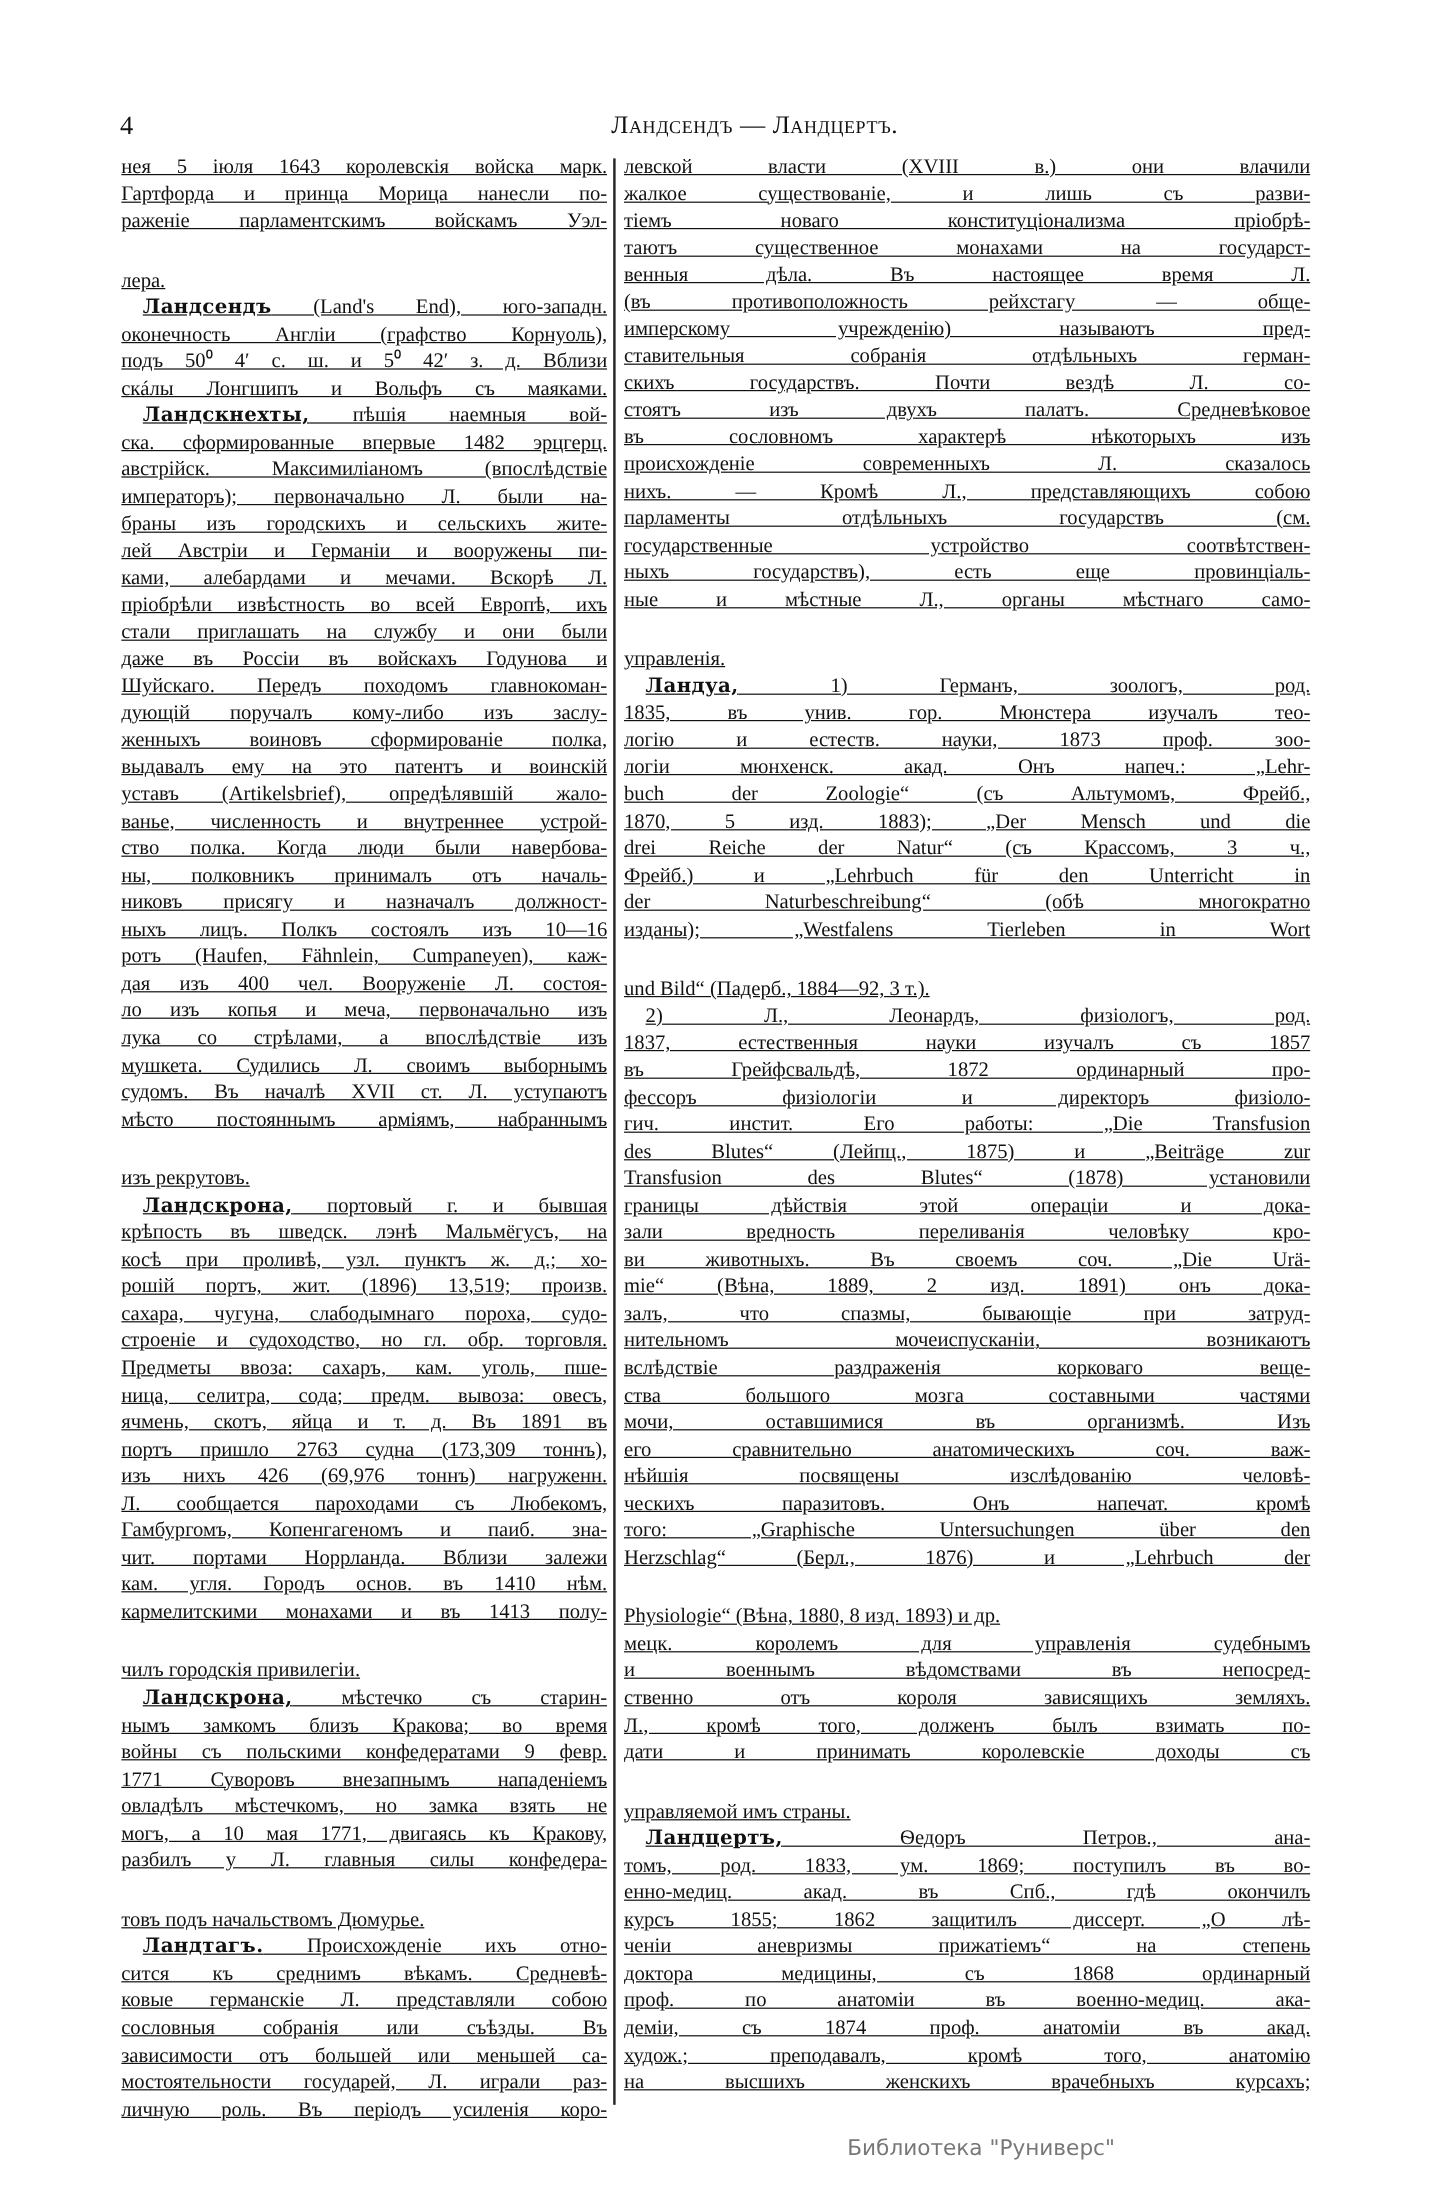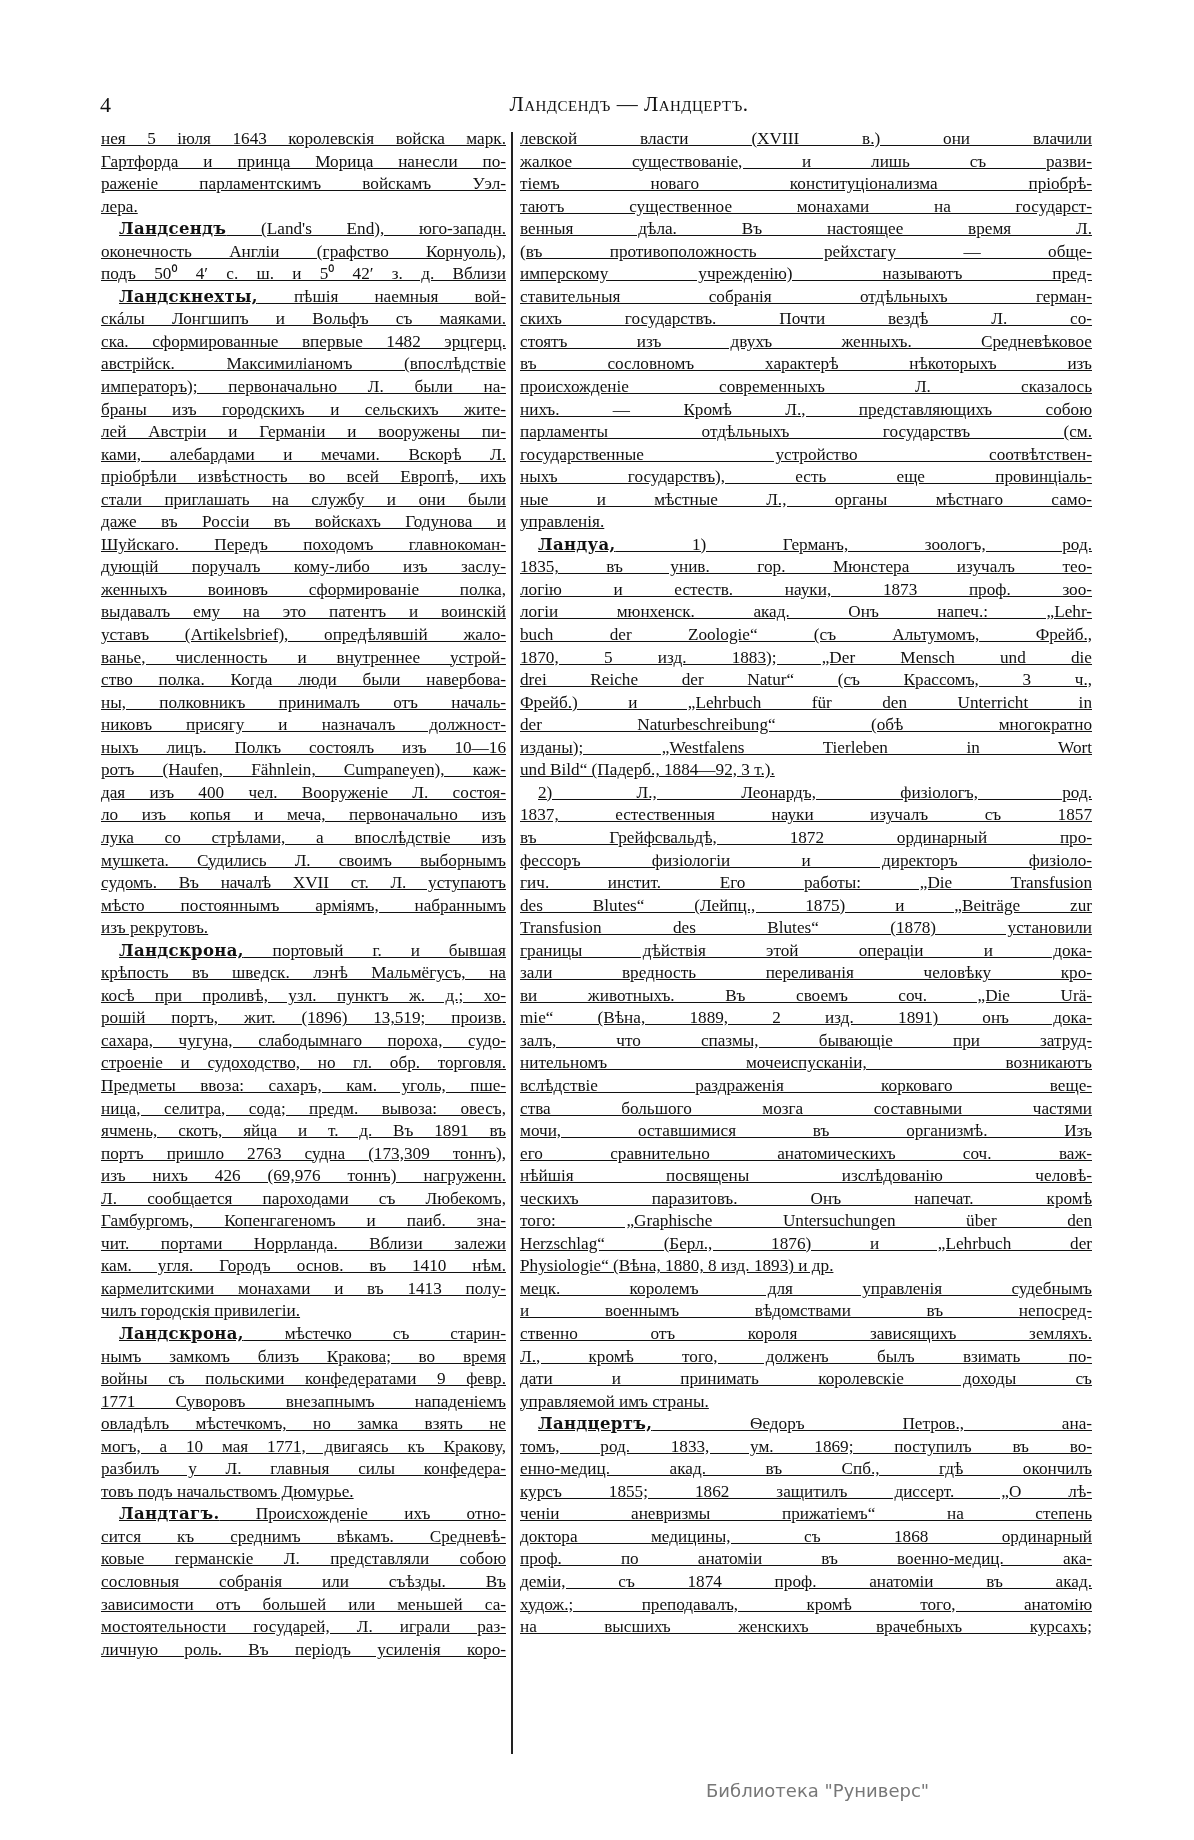--- a/index.html
+++ b/index.html
@@ -11,42 +11,42 @@
                     font-size: 21px; font-family: "Liberation Serif", serif; letter-spacing: 0.5px;
                     font-variant: small-caps; }
     .running-head .inner { position: relative; left: 32px; }
     .col { position: absolute; top: 128px; text-decoration: underline; }
     .col-left { left: 101px; width: 405px; }
     .col-right { left: 520px; width: 572px; }
     .col-rule { position: absolute; left: 511px; top: 132px; width: 1.5px; height: 1622px; background: #222; }
     .line { height: 22.55px; line-height: 22.55px; font-size: 17.2px; white-space: nowrap;
             text-align: justify; text-align-last: justify; overflow: hidden;
             font-family: "Liberation Serif", serif; }
-    .line.last { text-align-last: left; }
+    .line.last { text-align-last: left; margin-top: 27px; }
     .line.indent { padding-left: 18px; }
     .hw { font-weight: bold; font-family: "DejaVu Serif", serif; font-size: 16.5px; letter-spacing: 0.3px; }
     .watermark { position: absolute; left: 706px; top: 1780px; font-size: 18px; color: #777;
                  font-family: "DejaVu Sans", sans-serif; }
   </style>
 </head>
 <body>
 
 <div class="page-number">4</div>
 <div class="running-head"><span class="inner">Ландсендъ — Ландцертъ.</span></div>
 
 <div class="col col-left" id="col-left">
     <div class="line"><span>нея 5 іюля 1643 королевскія войска марк.</span></div>
     <div class="line"><span>Гартфорда и принца Морица нанесли по-</span></div>
     <div class="line"><span>раженіе парламентскимъ войскамъ Уэл-</span></div>
     <div class="line last"><span>лера.</span></div>
     <div class="line indent"><span class="hw">Ландсендъ</span><span> (Land's End), юго-западн.</span></div>
     <div class="line"><span>оконечность Англіи (графство Корнуоль),</span></div>
     <div class="line"><span>подъ 50⁰ 4′ с. ш. и 5⁰ 42′ з. д. Вблизи</span></div>
+    <div class="line"><span>скáлы Лонгшипъ и Вольфъ съ маяками.</span></div>
     <div class="line indent"><span class="hw">Ландскнехты,</span><span> пѣшія наемныя вой-</span></div>
-    <div class="line"><span>скáлы Лонгшипъ и Вольфъ съ маяками.</span></div>
     <div class="line"><span>ска. сформированные впервые 1482 эрцгерц.</span></div>
     <div class="line"><span>австрійск. Максимиліаномъ (впослѣдствіе</span></div>
     <div class="line"><span>императоръ); первоначально Л. были на-</span></div>
     <div class="line"><span>браны изъ городскихъ и сельскихъ жите-</span></div>
     <div class="line"><span>лей Австріи и Германіи и вооружены пи-</span></div>
     <div class="line"><span>ками, алебардами и мечами. Вскорѣ Л.</span></div>
     <div class="line"><span>пріобрѣли извѣстность во всей Европѣ, ихъ</span></div>
     <div class="line"><span>стали приглашать на службу и они были</span></div>
     <div class="line"><span>даже въ Россіи въ войскахъ Годунова и</span></div>
     <div class="line"><span>Шуйскаго. Передъ походомъ главнокоман-</span></div>
@@ -104,21 +104,21 @@
 <div class="col col-right" id="col-right">
     <div class="line"><span>левской власти (XVIII в.) они влачили</span></div>
     <div class="line"><span>жалкое существованіе, и лишь съ разви-</span></div>
     <div class="line"><span>тіемъ новаго конституціонализма пріобрѣ-</span></div>
     <div class="line"><span>таютъ существенное монахами на государст-</span></div>
     <div class="line"><span>венныя дѣла. Въ настоящее время Л.</span></div>
     <div class="line"><span>(въ противоположность рейхстагу — обще-</span></div>
     <div class="line"><span>имперскому учрежденію) называютъ пред-</span></div>
     <div class="line"><span>ставительныя собранія отдѣльныхъ герман-</span></div>
     <div class="line"><span>скихъ государствъ. Почти вездѣ Л. со-</span></div>
-    <div class="line"><span>стоятъ изъ двухъ женныхъ. Средневѣковое</span></div>
+    <div class="line"><span>стоятъ изъ двухъ палатъ. Средневѣковое</span></div>
     <div class="line"><span>въ сословномъ характерѣ нѣкоторыхъ изъ</span></div>
     <div class="line"><span>происхожденіе современныхъ Л. сказалось</span></div>
     <div class="line"><span>нихъ. — Кромѣ Л., представляющихъ собою</span></div>
     <div class="line"><span>парламенты отдѣльныхъ государствъ (см.</span></div>
     <div class="line"><span>государственные устройство соотвѣтствен-</span></div>
     <div class="line"><span>ныхъ государствъ), есть еще провинціаль-</span></div>
     <div class="line"><span>ные и мѣстные Л., органы мѣстнаго само-</span></div>
     <div class="line last"><span>управленія.</span></div>
     <div class="line indent"><span class="hw">Ландуа,</span><span> 1) Германъ, зоологъ, род.</span></div>
     <div class="line"><span>1835, въ унив. гор. Мюнстера изучалъ тео-</span></div>

